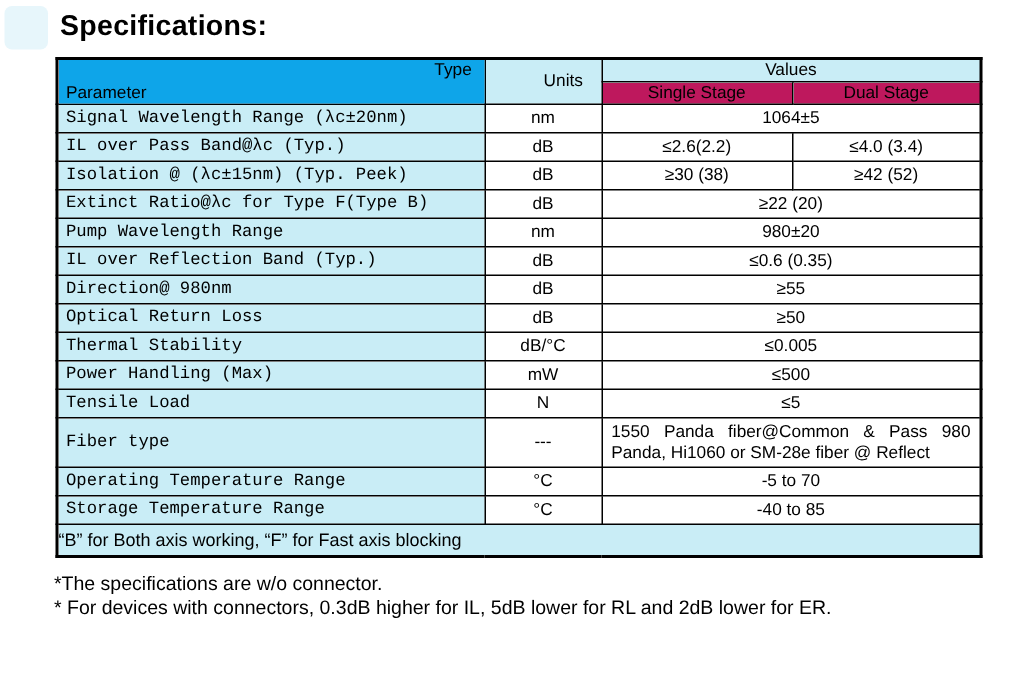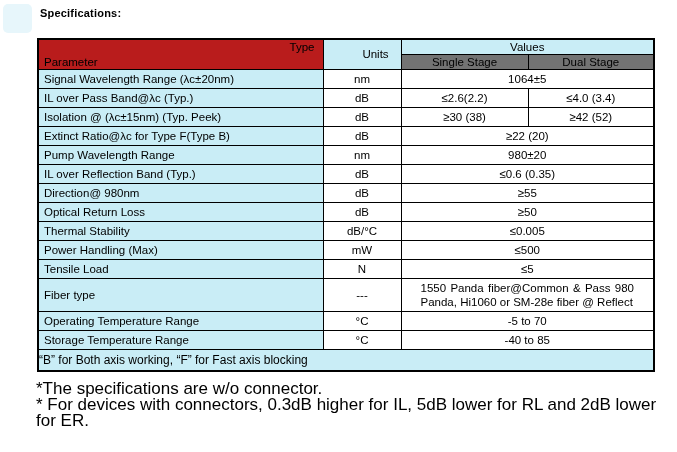--- a/index.html
+++ b/index.html
@@ -8,50 +8,50 @@
     position:relative; width:677px; height:452px; background:#ffffff;
     font-family:"Liberation Sans", sans-serif; color:#000;
     overflow:hidden;
   }
   .corner-square {
     position:absolute; left:3px; top:4px; width:29px; height:29px;
     background:#e7f6fb; border-radius:5px;
   }
   .title {
     position:absolute; left:40px; top:7px;
-    font-size:11px; font-weight:bold; letter-spacing:0.2px;
+    font-size:19px; font-weight:bold; letter-spacing:0.2px;
   }
   table.spec {
     position:absolute; left:37px; top:38px; width:616px;
     border-collapse:collapse; table-layout:fixed;
     border:2px solid #000;
     font-size:11.5px;
   }
   table.spec td, table.spec th {
     border:1px solid #000; font-weight:normal;
     vertical-align:middle; overflow:hidden;
   }
   tr.hrow { height:15px; }
   tr.drow { height:19px; }
   tr.tall { height:32px; }
   tr.noterow { height:22px; }
-  .p-col { background:#c9edf6; text-align:left; padding:1px 4px 1px 5px; }
+  .p-col { background:#c9edf6; text-align:left; padding:1px 4px 1px 5px;font-family:Liberation Mono, monospace; }
   .u-col { background:#fff; text-align:center; border-left:2px solid #000; border-right:2px solid #000; }
   .v-col { background:#fff; text-align:center; padding:2px 4px; }
-  .corner-cell { position:relative; background:#b91c1c; }
+  .corner-cell { position:relative; background:#0ea5e9; }
   .corner-type { position:absolute; top:1px; right:8px; }
   .corner-param { position:absolute; bottom:1px; left:5px; }
   .units-head { text-align:center; background:#c9edf6;padding-left:27px; }
   .values-head { text-align:center; background:#c9edf6; }
-  .stage-head { text-align:center; background:#737373; }
-  td.fiber { padding:2px 19px; }
+  .stage-head { text-align:center; background:#be185d; }
+  td.fiber { padding:2px 6px; }
   .jline { text-align:justify; text-align-last:justify; line-height:14px; }
   .lline { text-align:left; line-height:14px; }
   .note-cell { background:#c9edf6; text-align:left; font-size:12px; }
-  .footnotes { position:absolute; left:36px; top:381px; font-size:17px; line-height:16px; }
+  .footnotes { position:absolute; left:36px; top:381px; font-size:13px; line-height:16px; }
 </style>
 </head>
 <body>
 
 <div class="page">
 
   <div class="corner-square"></div>
 
   <div class="title">Specifications:</div>
 

